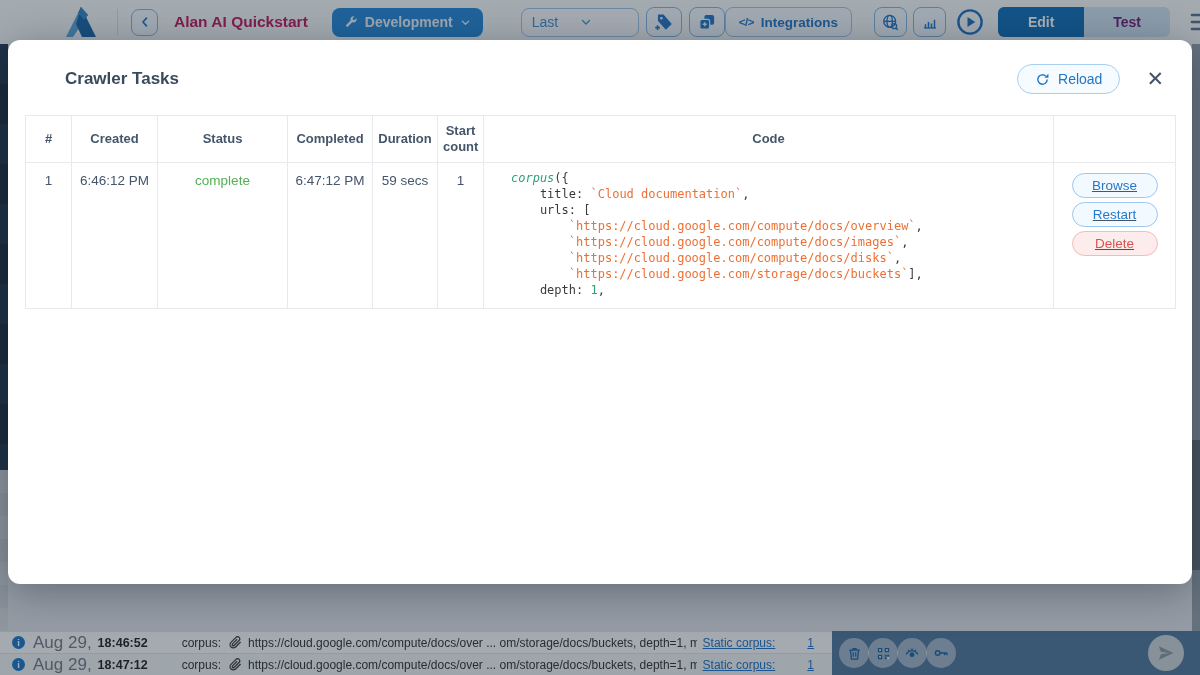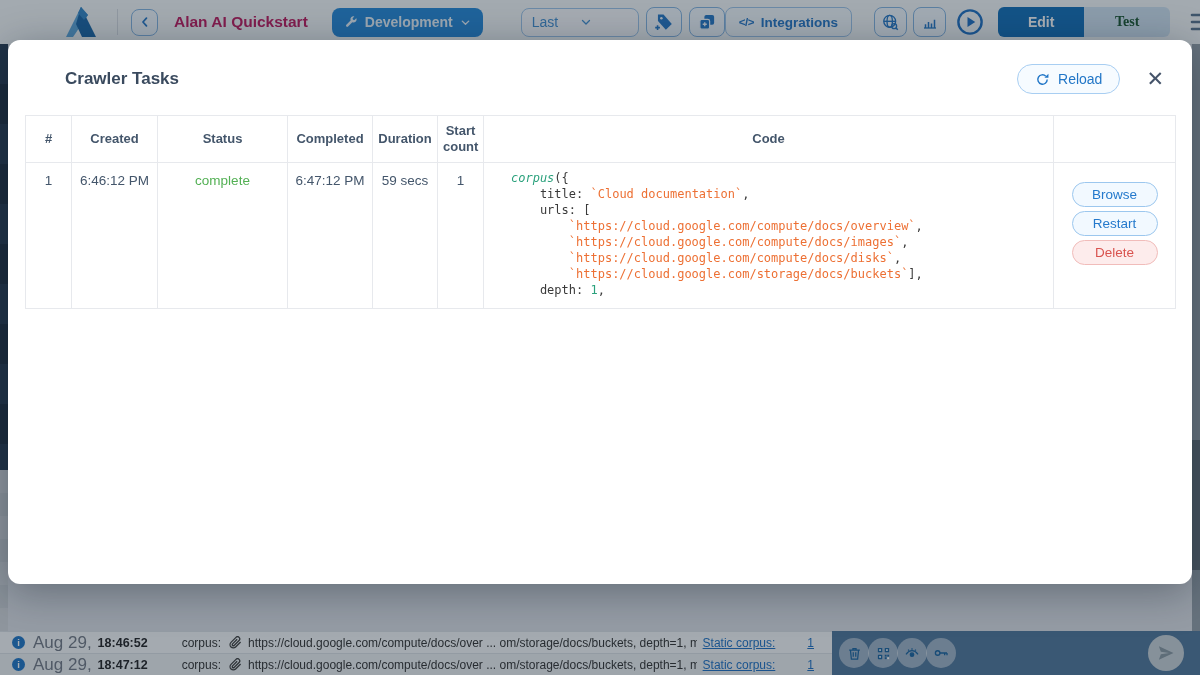--- a/index.html
+++ b/index.html
@@ -29,21 +29,21 @@
              background:#f3f8fd; border:1px solid #9cc4ea; border-radius:8px; color:#2176c7;
              font-size:13.5px; font-weight:700; cursor:pointer; flex:none; }
   .glyph { font-size:11.5px; font-weight:700; letter-spacing:-0.5px; }
   .round-tool { width:33px; height:30px; margin-left:6px; }
   .play-btn { width:32px; height:32px; border:none; background:transparent; color:#1a6fc4;
               display:flex; align-items:center; justify-content:center; margin-left:8px; cursor:pointer; flex:none;}
   .segmented { display:flex; margin-left:12px; border-radius:6px; overflow:hidden; flex:none; }
   .seg-tab { width:86px; height:30px; line-height:30px; text-align:center; font-size:14px;
              font-weight:600; cursor:pointer; }
   .seg-tab.active { background:#0d6cb8; color:#ffffff; }
-  .seg-tab.inactive { background:#cfe2f3; color:#14532d;font-family:Liberation Serif, serif; }
+  .seg-tab.inactive { background:#cfe2f3; color:#701a75; }
   .burger-btn { width:30px; height:30px; margin-left:18px; background:transparent; border:none;
                 color:#55718d; display:flex; align-items:center; justify-content:center; cursor:pointer; flex:none;}
 
   
   .left-strip { position:absolute; left:0; top:44px; width:8px; height:587px; z-index:1; }
   .ls-navy { height:426px; background:repeating-linear-gradient(#223850 0 40px,#1a2c40 40px 80px); }
   .ls-gray { height:161px; background:repeating-linear-gradient(#d5d9de 0 23px,#cbd0d6 23px 46px); }
   .right-strip { position:absolute; right:0; top:44px; width:8px; height:587px; background:#939ea9; z-index:1; }
   .right-strip .thumb { margin-top:396px; width:8px; height:130px; background:#5f6d77; }
 
@@ -91,21 +91,21 @@
   .tasks-table td { border:1px solid #e7e9ed; vertical-align:top; text-align:center; font-size:13.5px;
                     color:#44566b; padding-top:10px; height:140px; }
   td.status-cell { color:#53b054; }
   td.code-cell { text-align:left; padding:7px 10px 10px 27px; }
   .code { font-family:"DejaVu Sans Mono", monospace; font-size:12px; line-height:16px;
           white-space:pre; color:#3a3a3a; }
   .tk-fn { color:#2aa17c; font-style:italic; }
   .tk-st { color:#ed7034; }
   .tk-nu { color:#2aa17c; }
   .tk-pl { color:#3a3a3a; }
-  td.actions-cell { padding-top:15px; }
+  td.actions-cell { padding-top:6px;text-decoration:underline; }
   .pill { display:block; width:86px; height:25px; margin:4px auto; border-radius:13px;
           border:1px solid #9cc7ee; background:#f2f9ff; color:#2479cc; font-size:13.5px; cursor:pointer; }
   .pill.danger { border-color:#f1bcba; background:#fdecec; color:#d9534f; }
 
   svg { display:block; }
 </style>
 </head>
 <body>
 
 <div class="stage">

